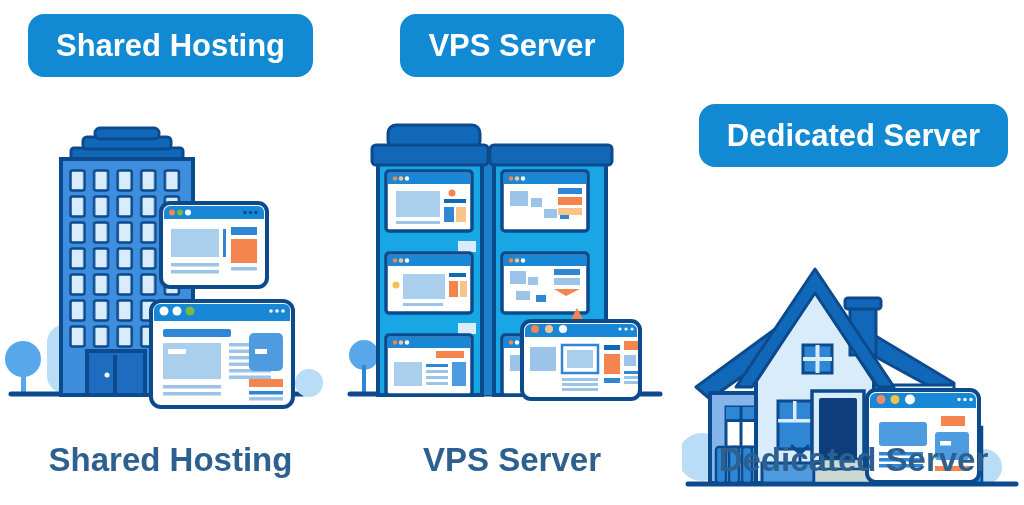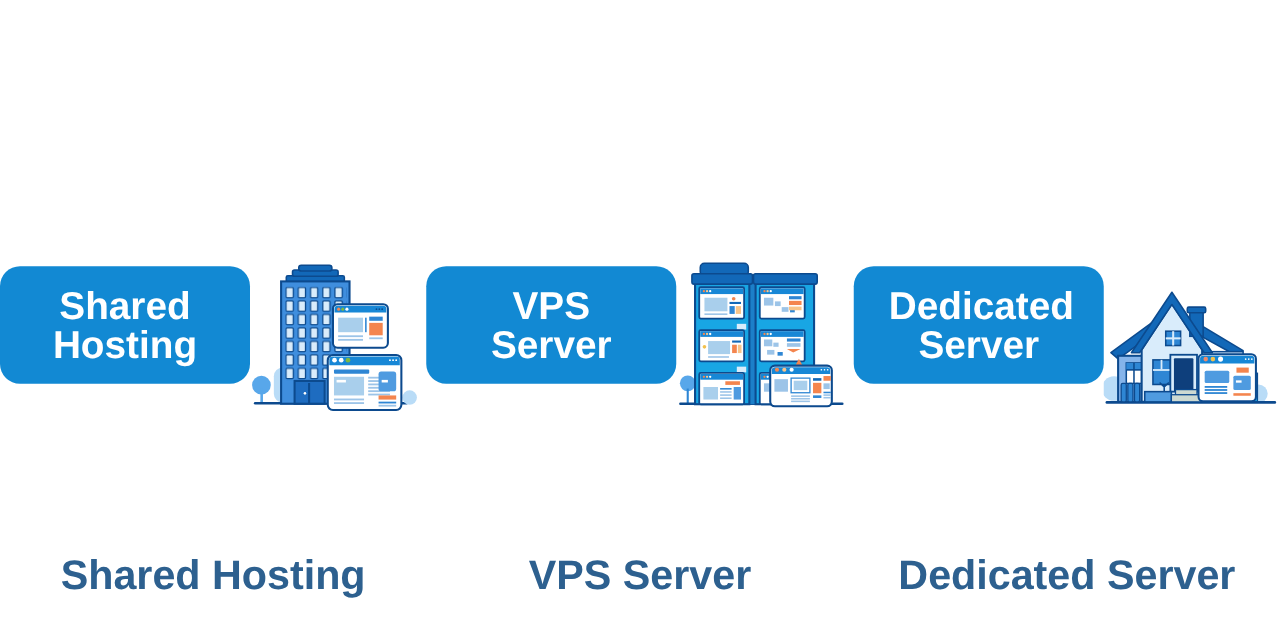--- a/index.html
+++ b/index.html
@@ -9,21 +9,21 @@
     --content-blue:#a9cfec; --steel-blue:#2e86d4; --accent-orange:#f4854e;
     --accent-orange-light:#f8c489; --accent-salmon:#f08a6a; --accent-yellow:#f2c14e;
     --accent-green:#7db843; --foliage-light:#b9dcf7; --foliage-mid:#58a7ea;
     --house-wall-light:#d9ecfb; --house-wall-mid:#85b4ea; --door-navy:#0e3f7c;
     --door-blue:#1e6cc0; --steps-gray:#ccd9d2; --card-blue:#4f9be0;
     --line-blue:#9cc4e8; --ground-navy:#0c4a8e;
   }
   html,body{margin:0;padding:0;background:#fff;}
   .canvas{position:relative;width:1024px;height:505px;background:#fff;overflow:hidden;
           font-family:"Liberation Sans",sans-serif;}
-  .column{position:absolute;top:0;height:100%;display:flex;flex-direction:row;align-items:center;}
+  .column{position:absolute;top:0;height:100%;display:flex;flex-direction:column;align-items:center;}
   .col-1{left:0;width:341px;} .col-2{left:341px;width:342px;align-items:center;} .col-3{left:683px;width:341px;justify-content:flex-end;}
   .badge{margin-top:14px;min-width:200px;box-sizing:border-box;padding:16px 28px;
          background:var(--badge-blue);color:#fff;border-radius:16px;
          font-size:31px;font-weight:700;text-align:center;line-height:1;}
   .art{margin-top:28px;}
   .caption{position:absolute;bottom:26px;left:0;right:0;text-align:center;
            color:var(--caption-blue);font-size:33px;font-weight:700;}
   
   .f-white{fill:#fff}.f-navy{fill:var(--outline-navy)}.s-navy{stroke:var(--outline-navy)}
   .f-bar{fill:var(--browser-bar-blue)}.f-body{fill:var(--building-blue)}

